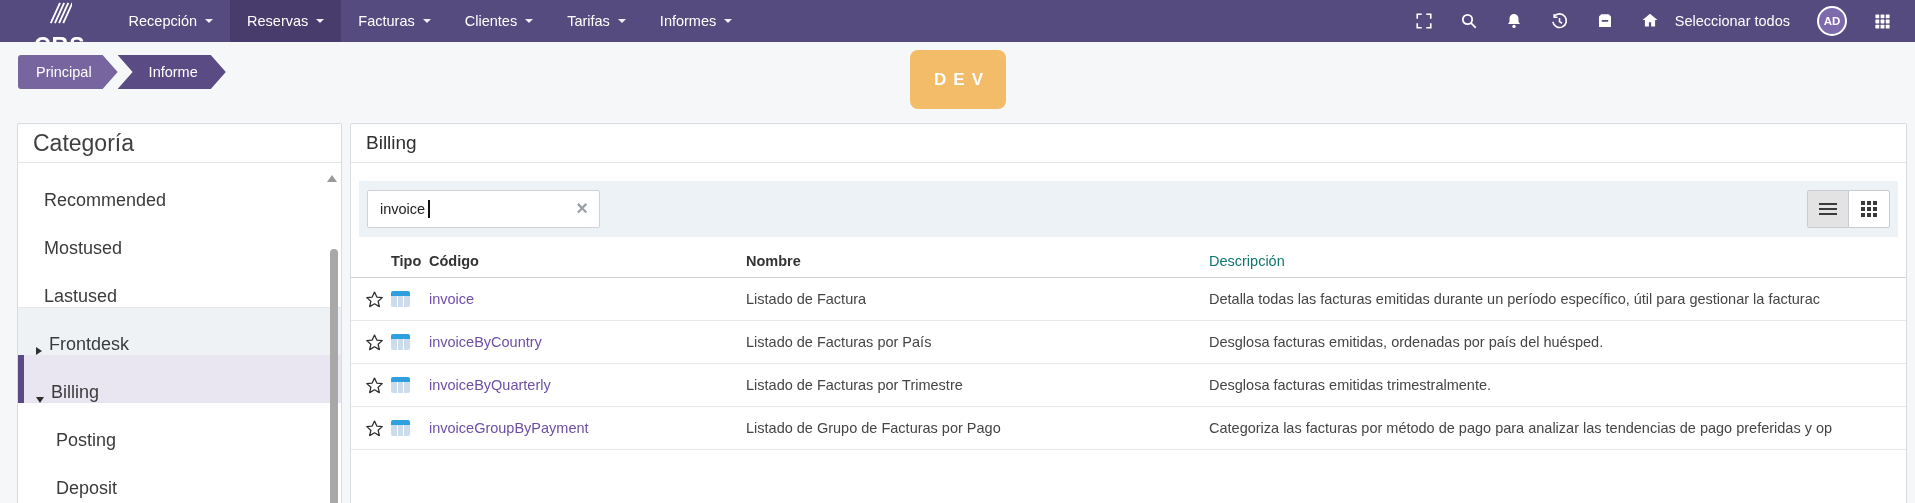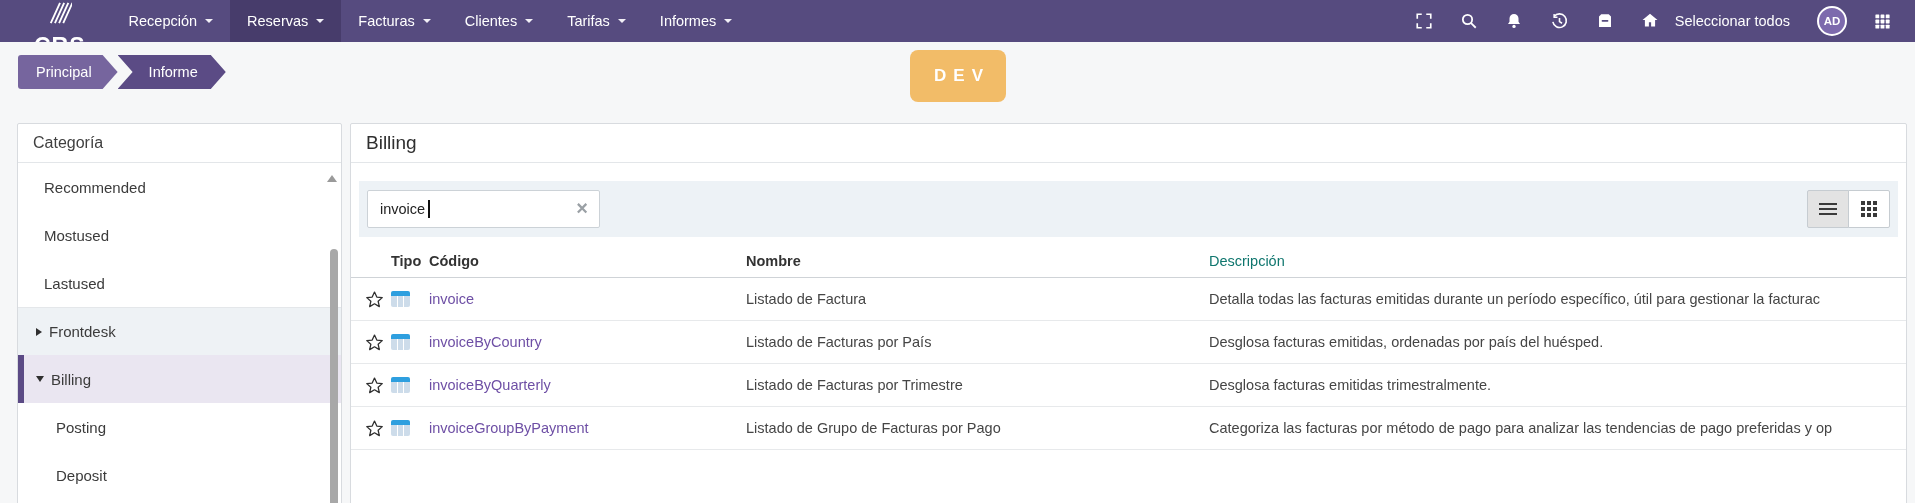--- a/index.html
+++ b/index.html
@@ -50,40 +50,40 @@
   .crumb.first {
     background:#76659e; padding:0 26px 0 18px; border-radius:3px 0 0 3px;
     clip-path:polygon(0 0, calc(100% - 15px) 0, 100% 50%, calc(100% - 15px) 100%, 0 100%);
   }
   .crumb.last {
     background:#5b4b85; padding:0 28px 0 31px;
     clip-path:polygon(0 0, calc(100% - 15px) 0, 100% 50%, calc(100% - 15px) 100%, 0 100%, 15px 50%);
   }
   .env-badge {
     position:absolute; left:50%; top:8px; transform:translateX(-50%);
-    min-width:96px; height:52px; background:#f2bc68; border-radius:8px;
+    min-width:96px; height:59px; background:#f2bc68; border-radius:8px;
     color:#fff; font-weight:700; font-size:17px; letter-spacing:7px;
     display:flex; align-items:center; justify-content:center; padding-left:9px;
   }
 
   
   .panel { position:absolute; background:#fff; border:1px solid #d8dbdf; border-radius:2px; }
   .sidebar { left:17px; top:123px; width:325px; height:395px; }
   .mainpanel { left:350px; top:123px; width:1557px; height:395px; overflow:hidden; }
 
   .panel-header {
     height:39px; display:flex; align-items:center; padding:0 15px;
-    font-size:16px; color:#3f3f3f; border-bottom:1px solid #e3e6e9;
+    font-size:23px; color:#3f3f3f; border-bottom:1px solid #e3e6e9;
   }
 
   
   .side-list { position:relative; }
   .side-item {
-    height:48px; display:flex; align-items:center; padding-left:26px;
-    font-size:15px; color:#3b3b3b; cursor:pointer;
+    height:48px; display:flex; align-items:flex-end; padding-left:26px;
+    font-size:18px; color:#3b3b3b; cursor:pointer;
   }
   .side-item.group { padding-left:18px; }
   .side-item.child { padding-left:38px; }
   .side-item.frontdesk { background:#eef2f5; border-top:1px solid #e4e7ea; }
   .side-item.selected { background:#eae6f1; border-left:6px solid #5b4a85; padding-left:12px; }
   .caret-right-icon {
     width:0; height:0; margin-right:7px;
     border-top:4.5px solid transparent; border-bottom:4.5px solid transparent;
     border-left:6px solid #2f2f2f;
   }

